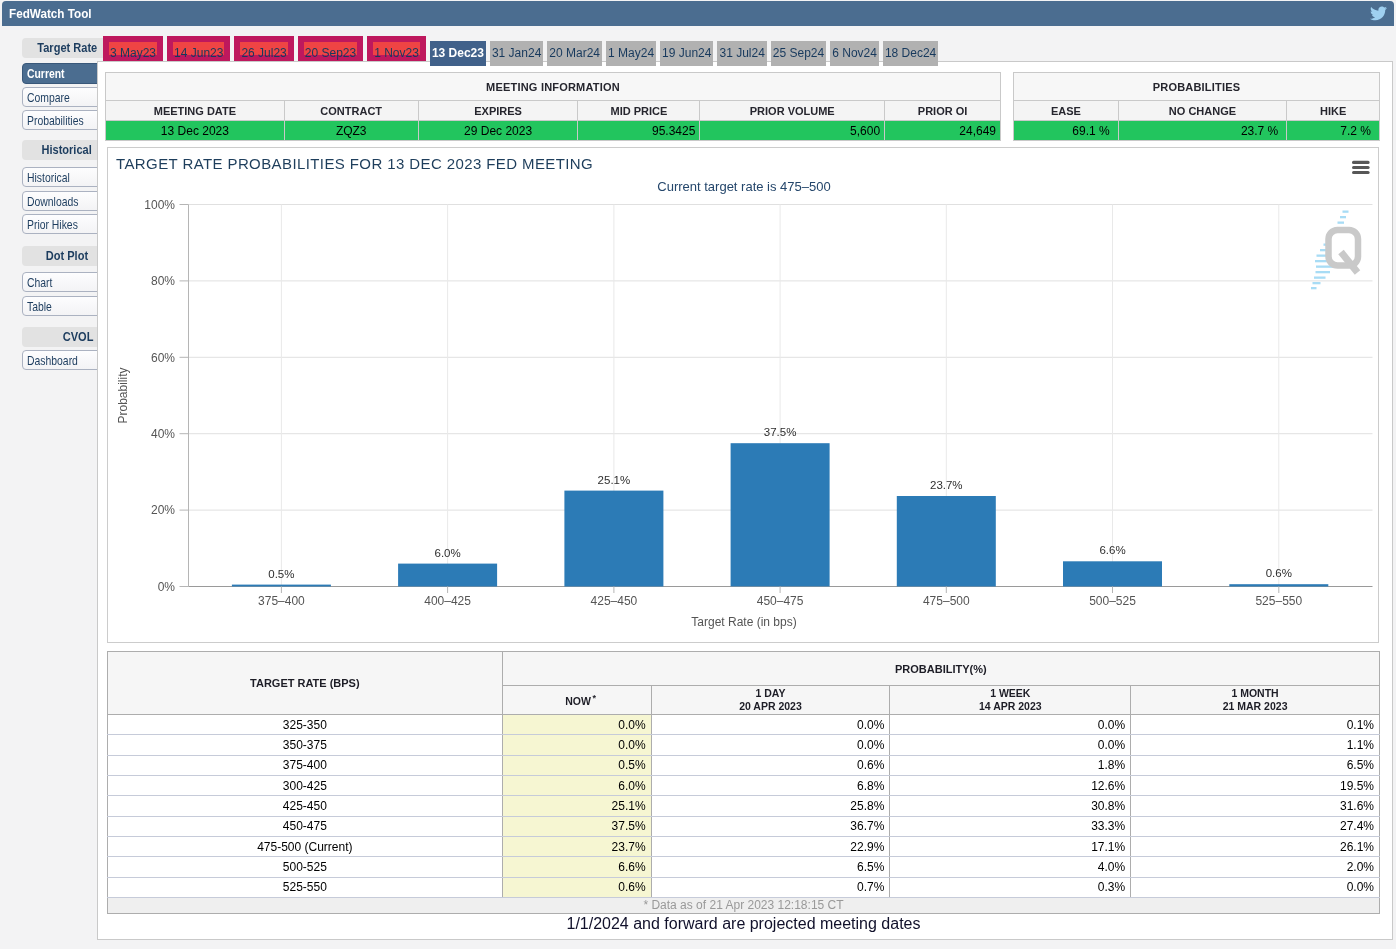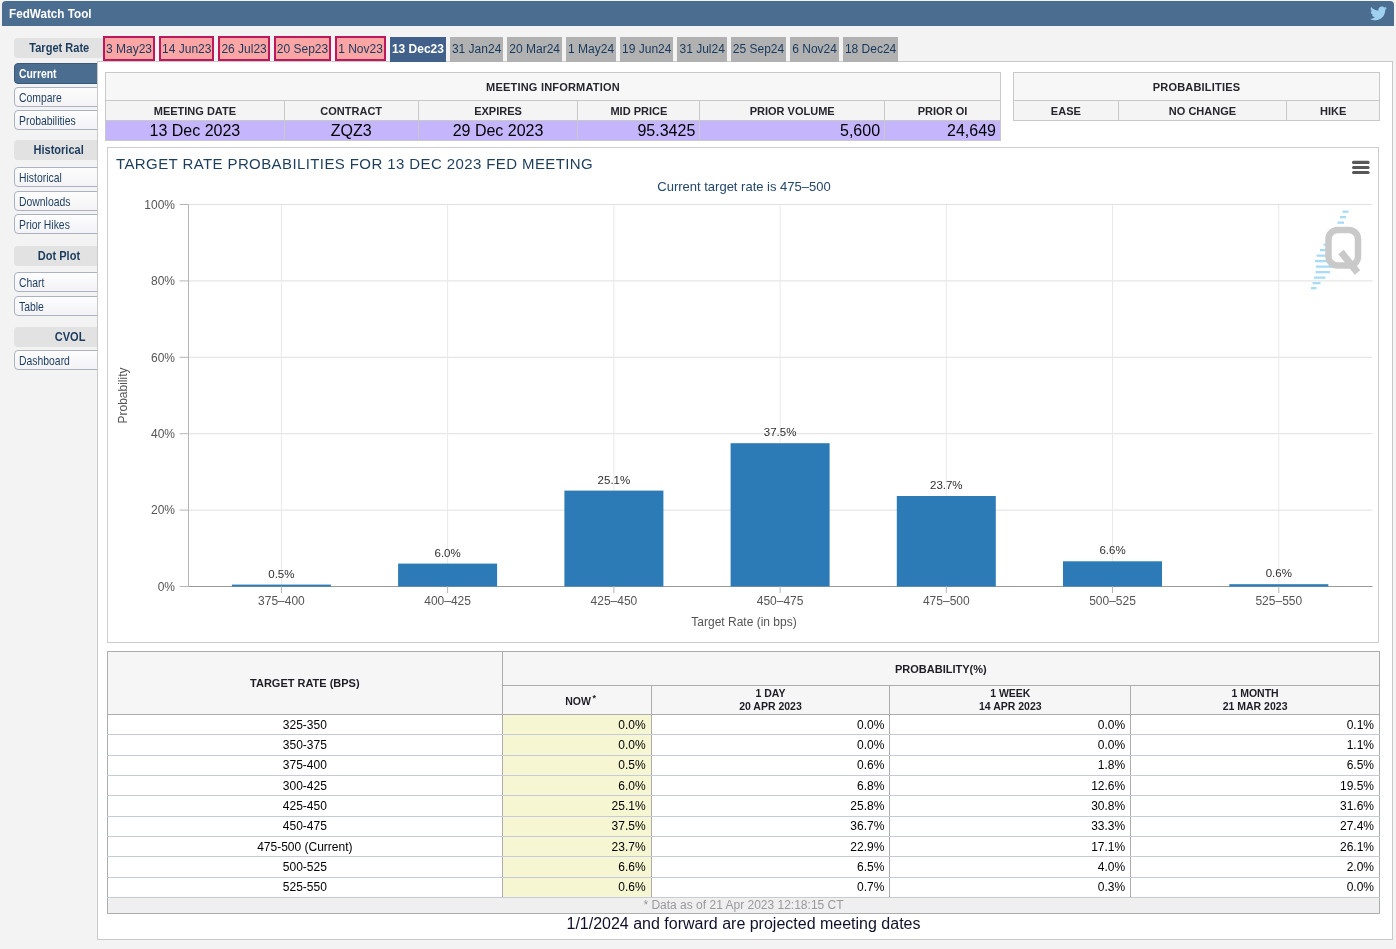--- a/index.html
+++ b/index.html
@@ -2,40 +2,40 @@
 <html><head>
 <meta charset="utf-8">
 <style>
 * { margin:0; padding:0; box-sizing:border-box; }
 html,body { width:1396px; height:949px; background:#f3f3f4; font-family:"Liberation Sans", sans-serif; overflow:hidden; }
 .abs { position:absolute; }
 #topbar { left:2px; top:1px; width:1392px; height:25px; background:#4b6d90; border-radius:4px 4px 0 0; }
 #topbar .t { position:absolute; left:7px; top:5px; color:#fff; font-size:13px; font-weight:bold; display:inline-block; transform:scaleX(0.9); transform-origin:0 50%; }
 #topbar svg { position:absolute; right:7px; top:5px; }
 
-.sbtn { left:14px; width:90px; height:20px; border-radius:4px; font-size:13px; color:#1c3c5e; line-height:19px; }
+.sbtn { left:22px; width:90px; height:20px; border-radius:4px; font-size:13px; color:#1c3c5e; line-height:19px; }
 .shdr { background:#e2e2e2; font-weight:bold; text-align:center; }
 .sitem { background:linear-gradient(180deg,#fdfdfe 0%,#f3f3f5 100%); border:1px solid #abb2c1; padding-left:4px; }
 .sitem span, .sactive span { display:inline-block; transform:scaleX(0.8); transform-origin:0 50%; white-space:nowrap; }
 .shdr span { display:inline-block; transform:scaleX(0.85); transform-origin:50% 50%; white-space:nowrap; }
 .sactive { background:#4b6d90; border:1px solid #39587a; color:#fff; font-weight:bold; padding-left:4px; height:21px; }
 
 #panel { left:97px; top:61px; width:1296px; height:879px; background:#fff; border:1px solid #c9c9c9; }
 
 #tabs { left:103px; top:36px; height:26px; white-space:nowrap; }
-.tab { display:inline-block; height:25px; line-height:23px; padding:0 1px; border:2px solid #be185d; background:#fca5a5; color:#17395d; font-size:12px; margin-right:4px; text-align:center; }
+.tab { display:inline-block; height:25px; line-height:23px; padding:0 1px; border:6px solid #be185d; background:#ef4444; color:#17395d; font-size:12px; margin-right:4px; text-align:center; }
 .tab.fut { background:#b1b1b1; border:1px solid #b1b1b1; }
 .tab.act { background:#41618a; border:1px solid #41618a; color:#fff; font-weight:bold; }
 
 table { border-collapse:collapse; }
 .itbl { font-size:11px; }
 .itbl td, .itbl th { border:1px solid #c9c9c9; }
 .itbl .ttl { background:#f7f7f7; font-weight:bold; color:#26262e; height:28px; font-size:11px; letter-spacing:.2px; text-align:center; }
 .itbl .hdr th { background:#f4f4f4; font-weight:bold; color:#26262e; height:20px; text-align:center; }
-.itbl .val td { background:#c4b5fd; color:#000; height:20px; font-size:16px; text-align:center; }
+.itbl .val td { background:#22c55e; color:#000; height:20px; font-size:12px; text-align:center; }
 .itbl .val td.r { text-align:right; padding-right:4px; }
 
 #btbl { font-size:12px; }
 #btbl td, #btbl th { border:1px solid #adadad; }
 #btbl th { background:#f6f6f6; color:#1d1d26; }
 #btbl .h1 th { font-size:11px; }
 #btbl .h2 th { font-size:10.5px; line-height:13px; }
 #btbl td { height:20.33px; }
 #btbl td.cat { text-align:center; border-top-color:#c6cbd9; border-bottom-color:#c6cbd9; }
 #btbl td.num { text-align:right; padding-right:5px; border-top-color:#c6cbd9; border-bottom-color:#c6cbd9; }
@@ -92,20 +92,25 @@
   </table>
 <table class="abs itbl" style="left:1013px; top:72px; width:367px;">
 <tbody>
       <tr class="ttl">
         <td colspan="3">PROBABILITIES</td>
       </tr>
 <tr class="hdr">
         <th style="width:105px;">EASE</th>
         <th style="width:169px;">NO CHANGE</th>
         <th style="width:93px;">HIKE</th>
+      </tr>
+<tr class="val">
+        <td class="r" style="padding-right:8px;">69.1 %</td>
+        <td class="r" style="padding-right:8px;">23.7 %</td>
+        <td class="r" style="padding-right:8px;">7.2 %</td>
       </tr>
 </tbody>
   </table>
 <div id="chartbox" class="abs">
 <svg width="1270" height="494" viewBox="0 0 1270 494">
 <text x="8" y="21" font-size="15" letter-spacing="0.4" fill="#1e3e5c" font-family="Liberation Sans, sans-serif">TARGET RATE PROBABILITIES FOR 13 DEC 2023 FED MEETING</text>
 <text x="636" y="43" text-anchor="middle" font-size="13" fill="#24466b" font-family="Liberation Sans, sans-serif">Current target rate is 475–500</text>
 <rect x="1244" y="12.8" width="17.6" height="3.1" rx="1.5" fill="#575757"></rect>
 <rect x="1244" y="17.9" width="17.6" height="3.1" rx="1.5" fill="#575757"></rect>
 <rect x="1244" y="23" width="17.6" height="3.1" rx="1.5" fill="#575757"></rect>

